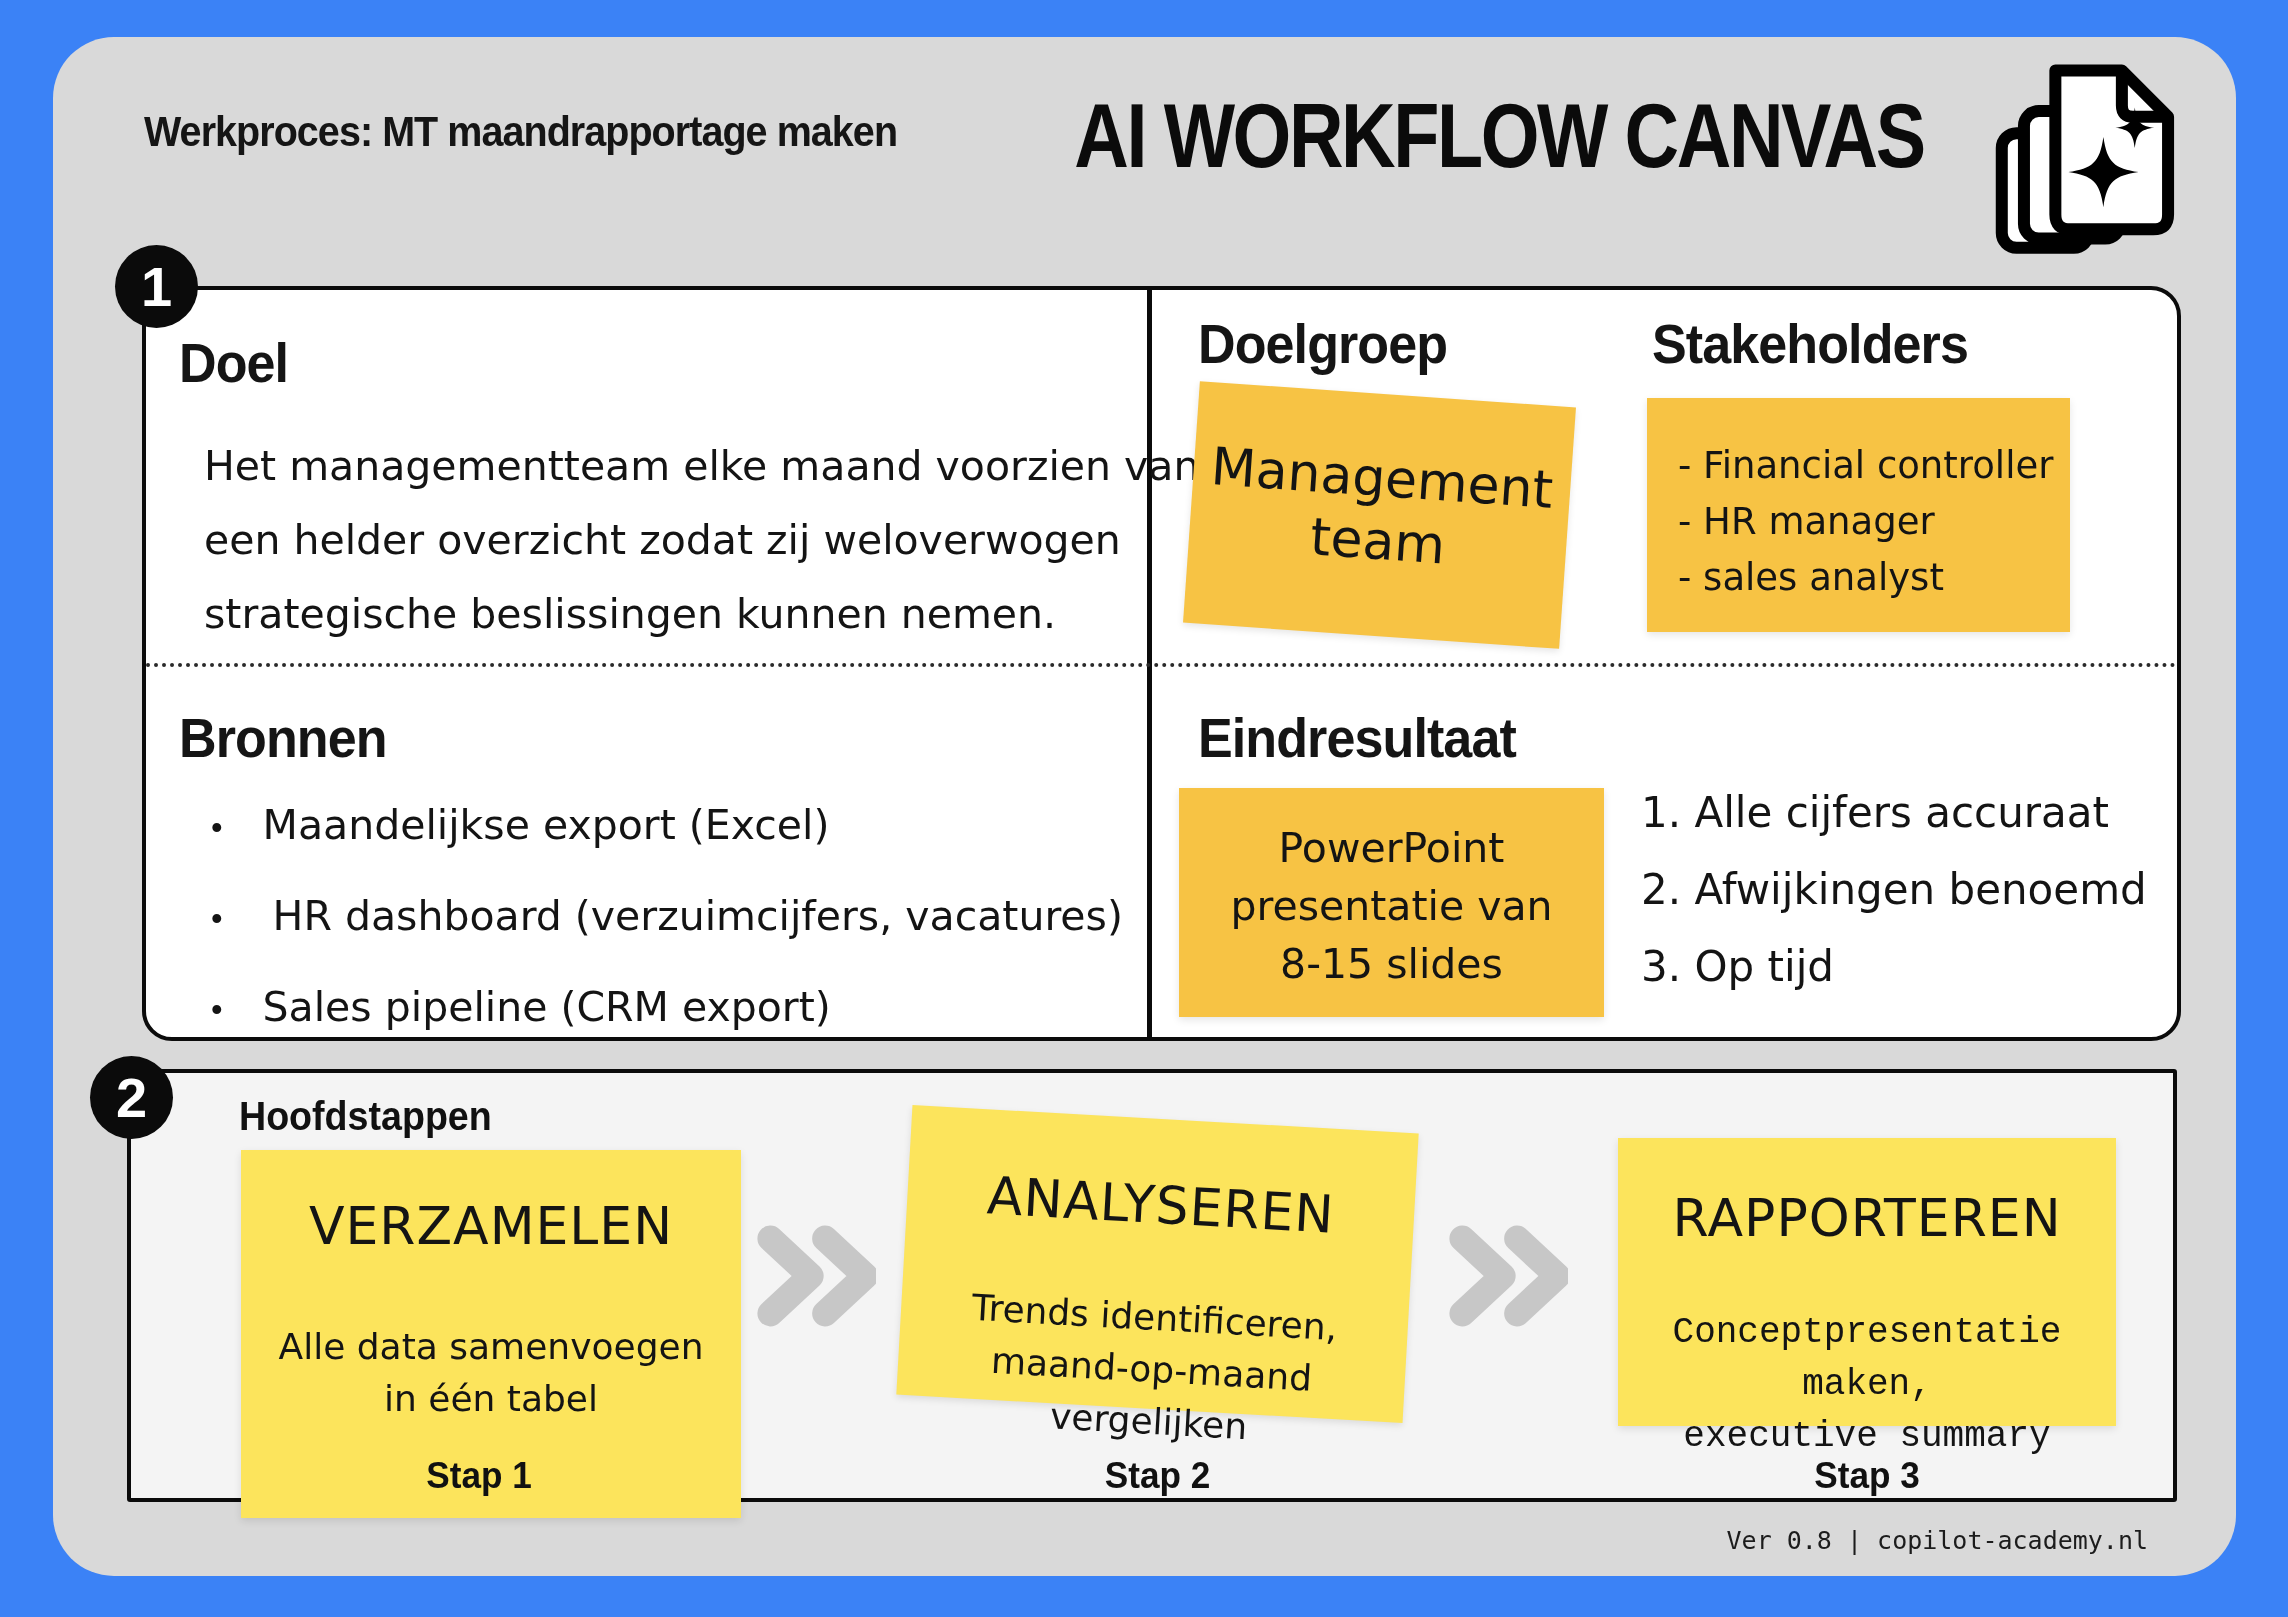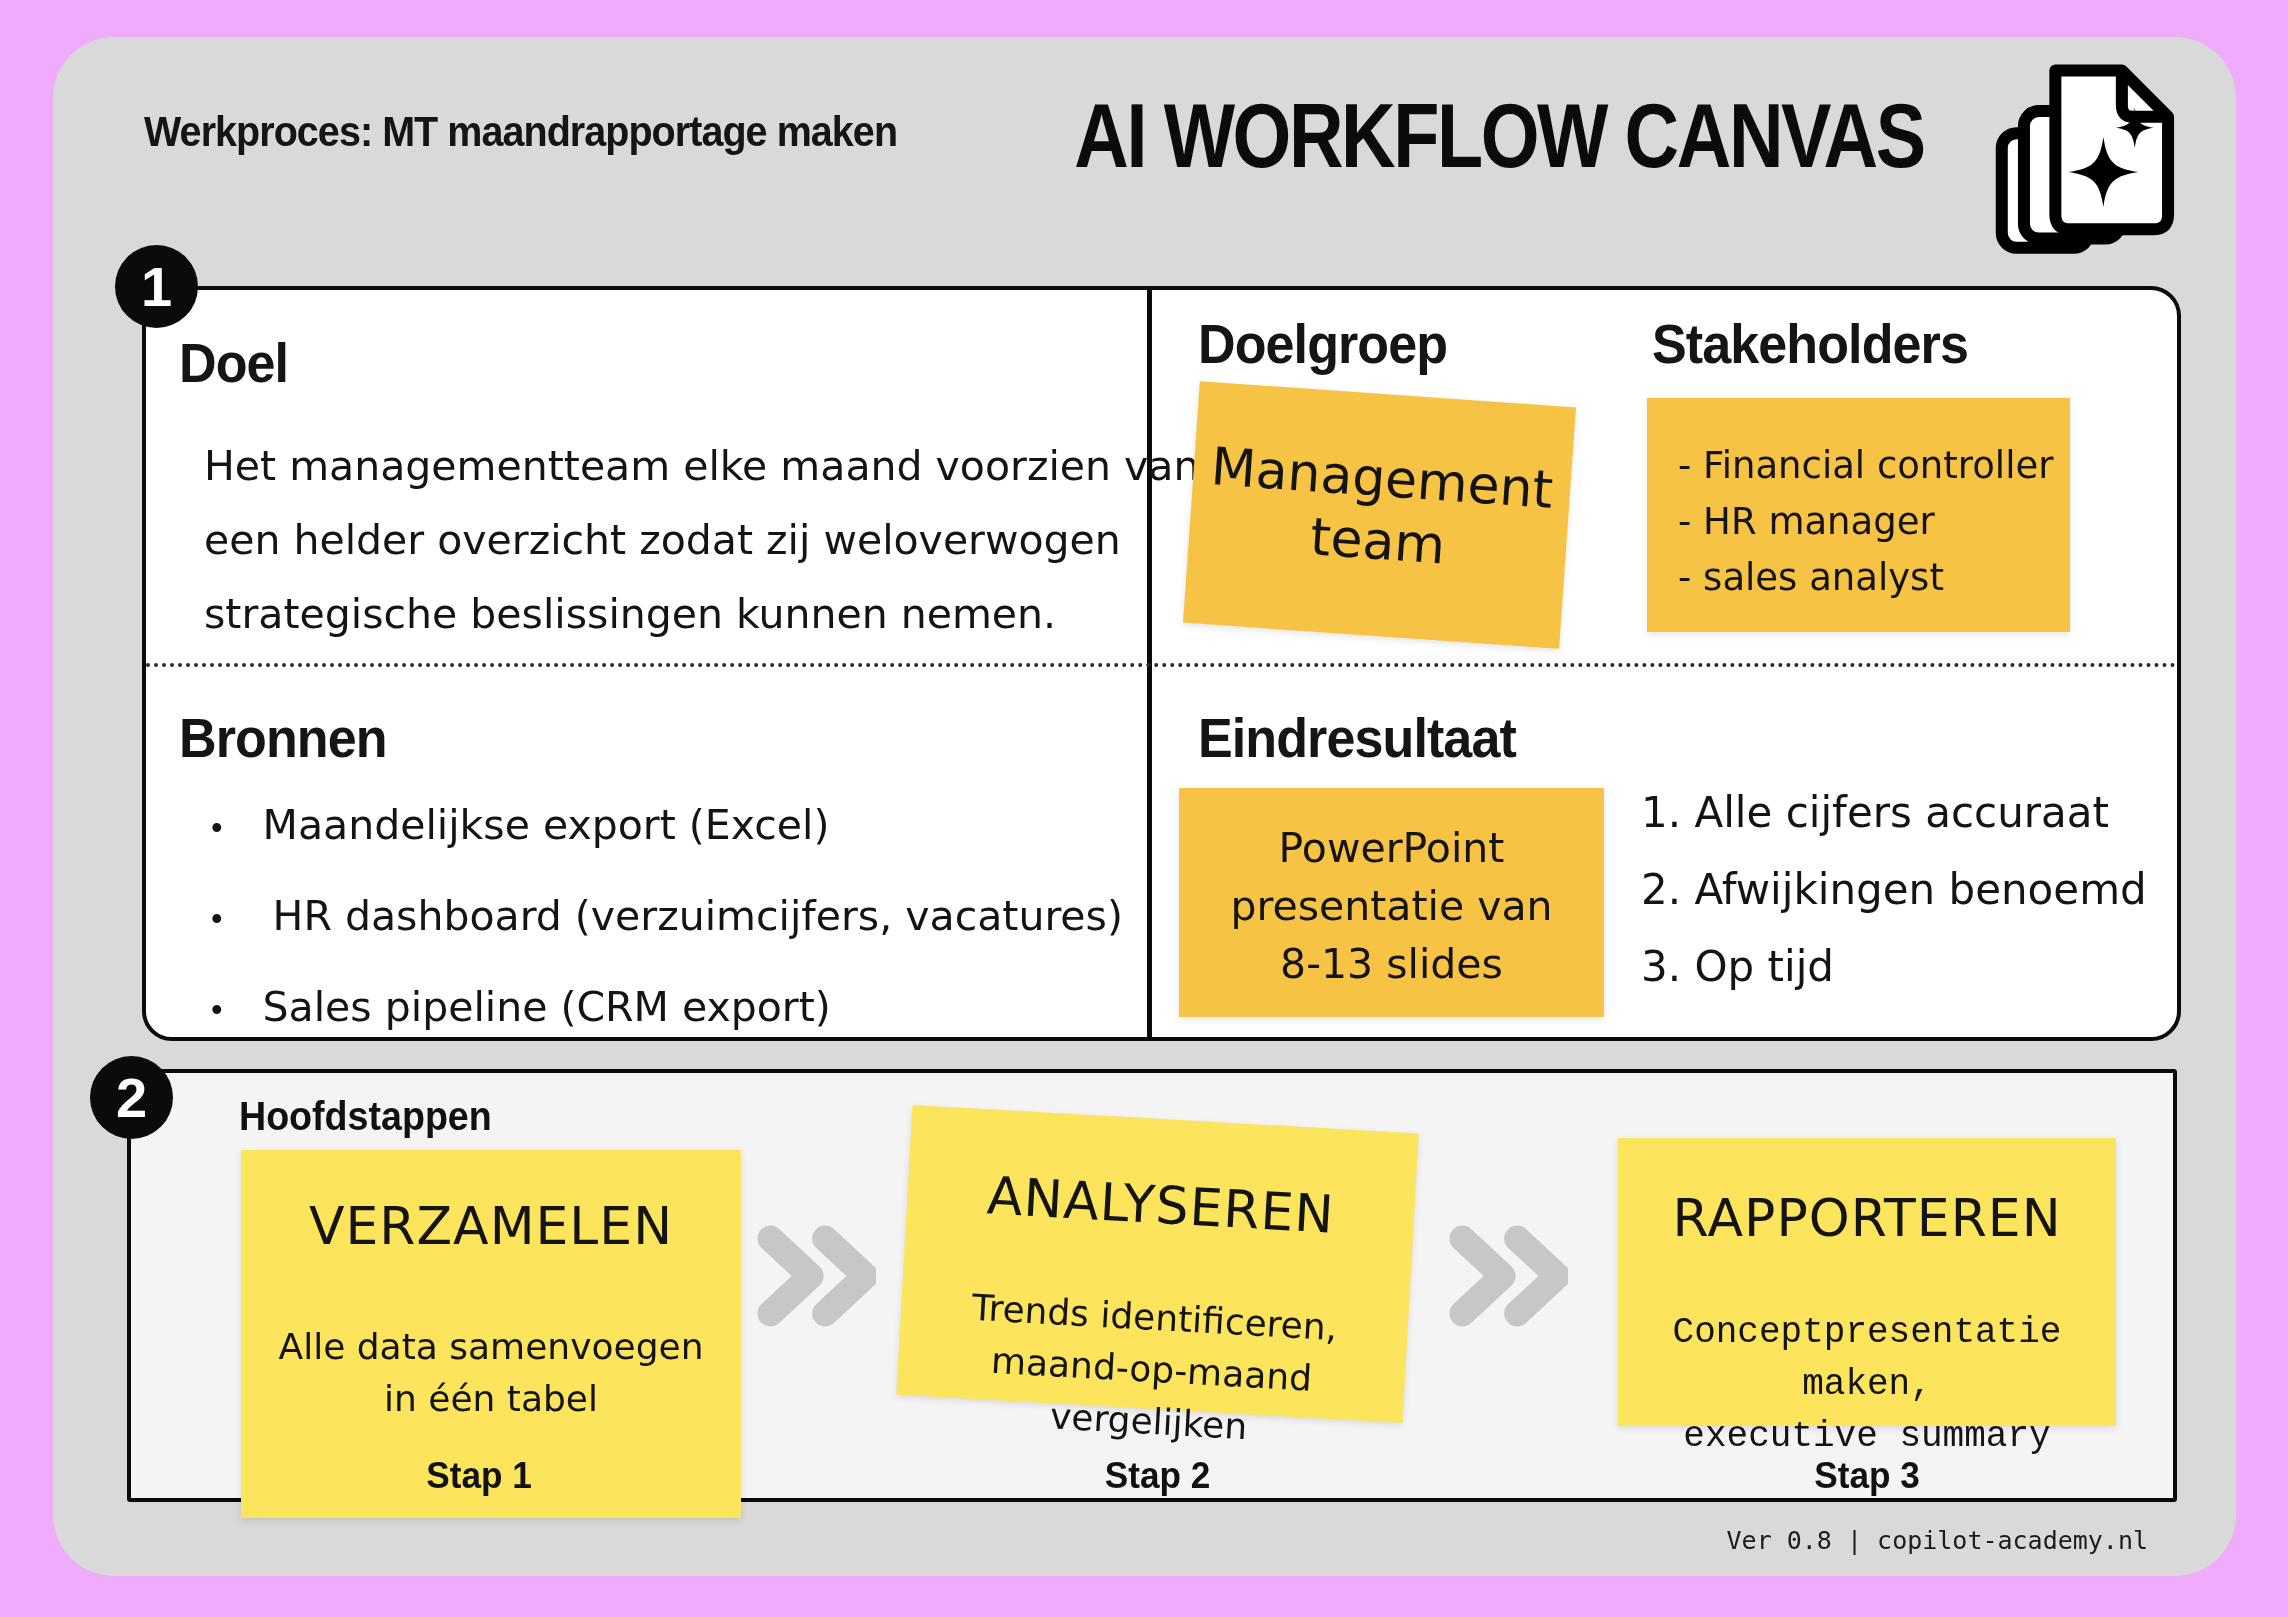--- a/index.html
+++ b/index.html
@@ -1,16 +1,16 @@
 <!DOCTYPE html>
 <html><head>
 <meta charset="utf-8">
 <style>
   html,body{margin:0;padding:0;background:#ffffff;}
-  .stage{position:relative;width:2288px;height:1618px;background:#f0abfc;overflow:hidden;
+  .stage{position:relative;width:2288px;height:1618px;background:#3b82f6;overflow:hidden;
          font-family:"Liberation Sans",sans-serif;color:#111;}
   .abs{position:absolute;}
   .canvas-bg{left:53px;top:37px;width:2183px;height:1539px;background:#D9D9D9;border-radius:61px;}
   .process-label{left:144px;top:108px;font-size:42px;font-weight:bold;letter-spacing:-1px;
                  transform:scaleX(.94);transform-origin:left top;color:#151515;}
   .canvas-title{left:980px;top:85px;width:1038px;text-align:center;font-size:90px;font-weight:900;
                 letter-spacing:-2.9px;transform:scaleX(.84);transform-origin:center top;color:#0b0b0b;}
   .panel{background:#ffffff;border:4.8px solid #0b0b0b;border-radius:30px;}
   .panel2{background:#F4F4F4;border:4.8px solid #0b0b0b;border-radius:3px;}
   .badge{width:83px;height:83px;border-radius:50%;background:#0b0b0b;color:#ffffff;
@@ -99,21 +99,21 @@
         <span class="bullet-dot">•</span>
         <span class="hw bullet-text" style="margin-left:40px;">Sales pipeline (CRM export)</span>
       </div>
     </div>
 
     <div class="abs qhead" style="left:1052px;top:415px;">Eindresultaat</div>
     <div class="abs sticky-orange" style="left:1033px;top:498px;width:425px;height:229px;">
       <div class="abs hw pp-text" style="left:0;right:0;top:31px;">
         <div>PowerPoint</div>
         <div>presentatie van</div>
-        <div>8-13 slides</div>
+        <div>8-15 slides</div>
       </div>
     </div>
     <div class="abs hw" style="left:1495px;top:498px;">
       <div class="criteria" style="height:77px;">1. Alle cijfers accuraat</div>
       <div class="criteria" style="height:77px;">2. Afwijkingen benoemd</div>
       <div class="criteria" style="height:77px;">3. Op tijd</div>
     </div>
   </div>
 
   <div class="abs badge" style="left:90px;top:1056px;">

